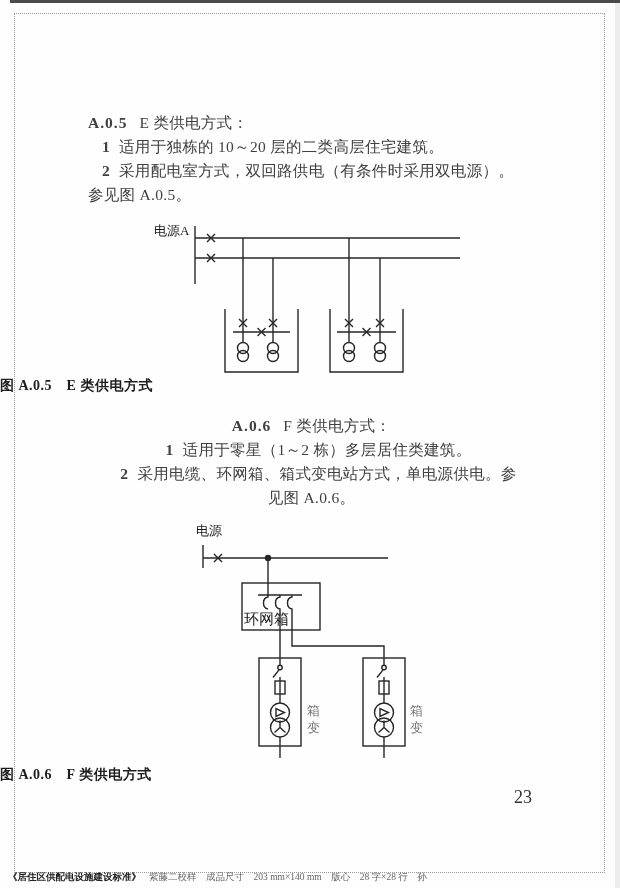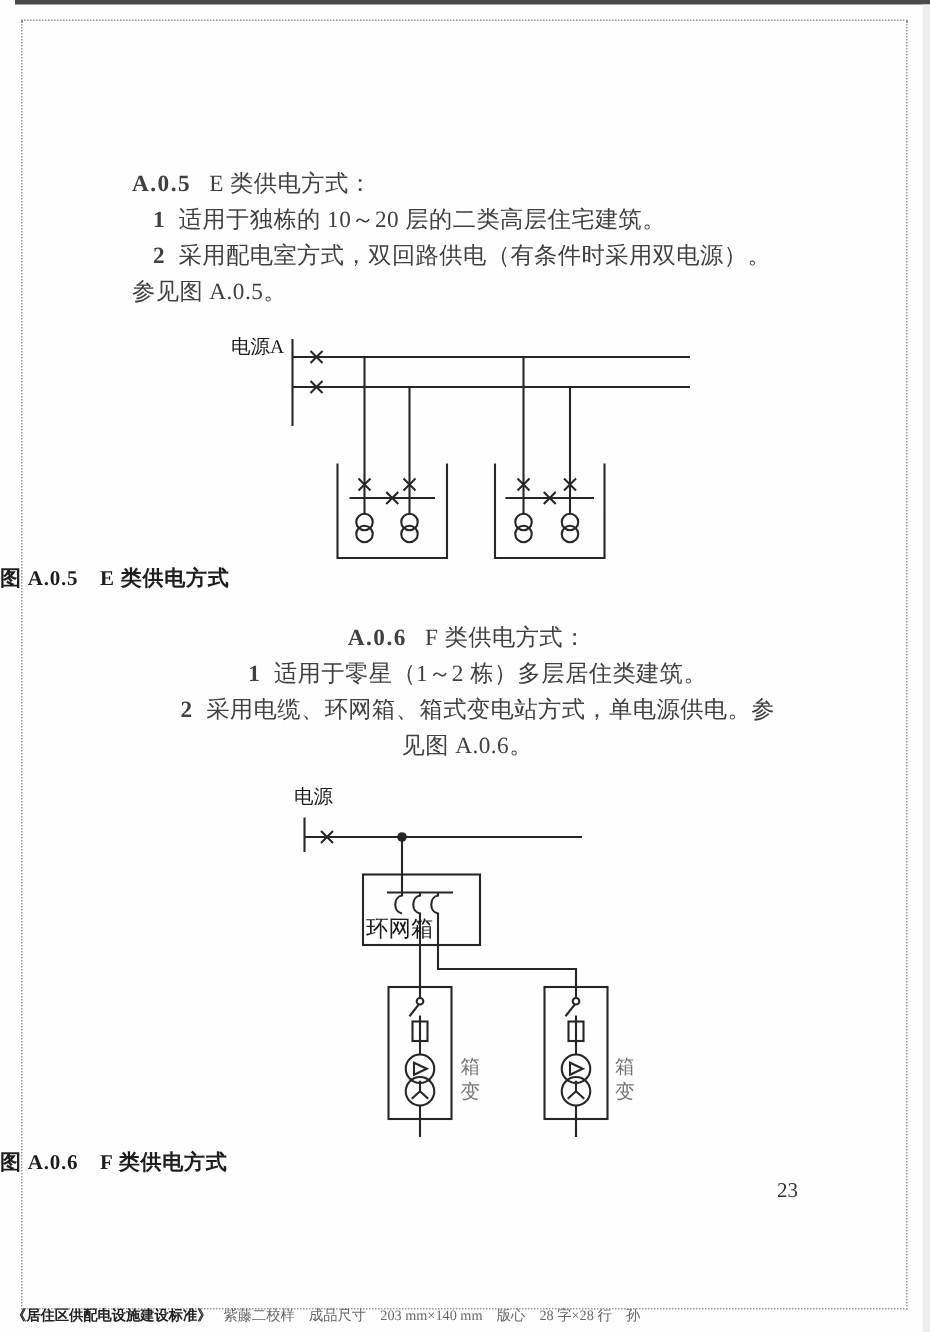--- a/index.html
+++ b/index.html
@@ -15,21 +15,21 @@
   .clause-num{font-weight:bold;letter-spacing:1px;margin-right:12px;}
   .item{padding-left:14px;}
   .item-num{font-weight:bold;margin-right:9px;}
   .fig-caption{position:absolute;left:0;width:620px;
         font-size:14px;font-weight:bold;letter-spacing:0.5px;color:#1e1e1e;}
   .diag{position:absolute;}
   .diag-label{position:absolute;font-size:13px;line-height:14px;color:#1a1a1a;white-space:nowrap;}
   .vlabel{position:absolute;width:15px;font-size:13px;line-height:17px;color:#737373;
         word-break:break-all;text-align:center;}
   .ringbox-label{position:absolute;font-size:15px;color:#1a1a1a;white-space:nowrap;}
-  .page-num{position:absolute;right:88px;top:787px;font-size:14px;color:#333;}
+  .page-num{position:absolute;right:88px;top:787px;font-size:18px;color:#333;}
   .footer{position:absolute;left:8px;top:871px;font-size:9.5px;white-space:nowrap;
         font-family:"Liberation Serif","DejaVu Serif",serif;color:#666;}
   .footer .book{font-weight:bold;color:#222;margin-right:8px;text-align:right;}
   svg .ln{stroke:#262626;stroke-width:1.4;fill:none;}
   svg .fill{fill:#262626;stroke:none;}
 </style>
 </head>
 <body>
 
 <div id="page">

